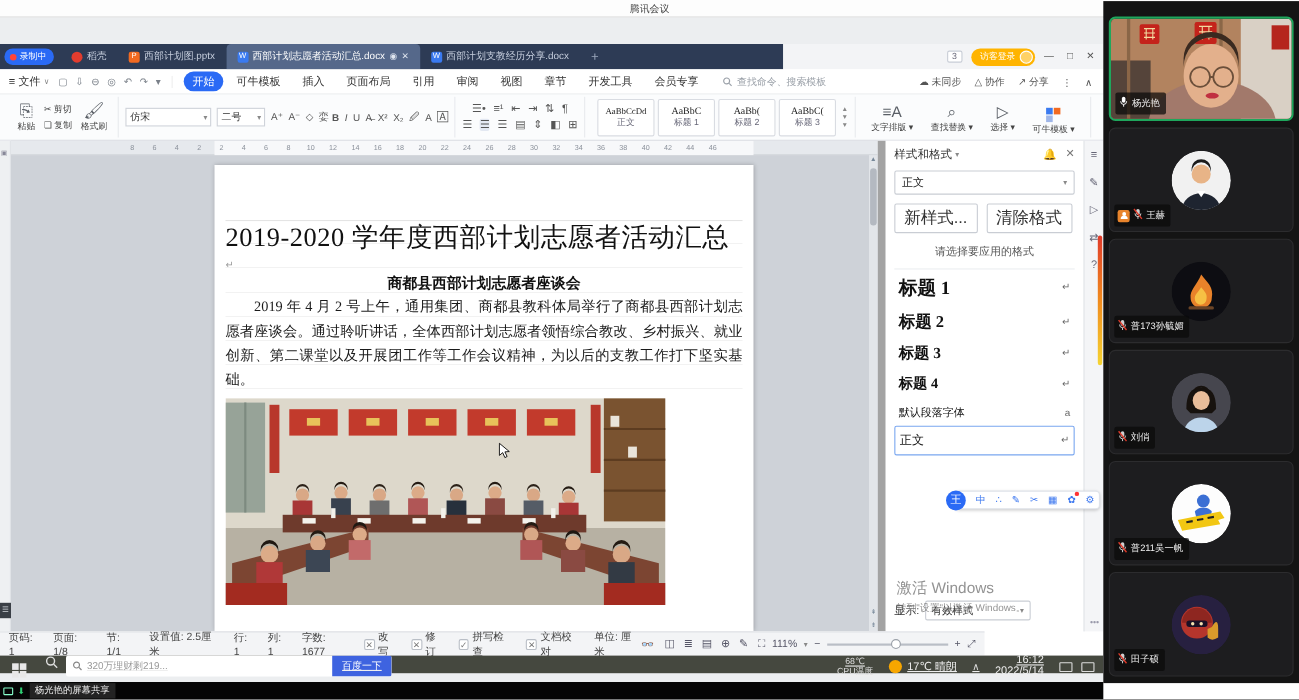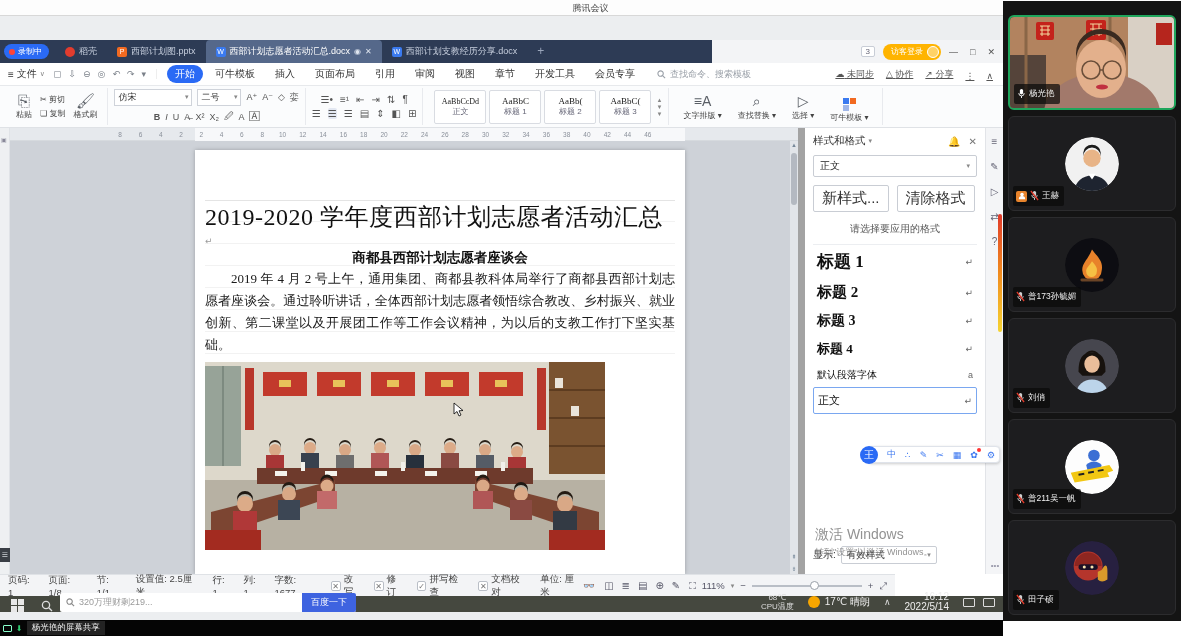--- a/index.html
+++ b/index.html
@@ -38,29 +38,29 @@
   .win-btns { display:flex; gap:12px; color:#555; font-size:9px; }
 
   
   .menubar { position:absolute; left:0; top:23px; width:1003px; height:23px; background:#fff; border-bottom:1px solid #e7e9ec; display:flex; align-items:center; font-size:10px; color:#333; }
   .mb-file { display:flex; align-items:center; gap:3px; padding:0 8px; }
   .mb-qicons { display:flex; gap:7px; color:#7a8089; font-size:9px; padding-right:10px; border-right:1px solid #eee; }
   .mb-items { display:flex; gap:4px; margin-left:10px; }
   .mb-item { padding:2px 8px; border-radius:9px; }
   .mb-item.active { background:#2a6af5; color:#fff; }
   .mb-search { display:flex; align-items:center; gap:4px; color:#9aa0a8; margin-left:14px; font-size:9px; }
-  .mb-right { margin-left:auto; display:flex; align-items:flex-end; gap:12px; color:#555; font-size:9px; padding-right:10px;text-decoration:underline; }
+  .mb-right { margin-left:auto; display:flex; align-items:flex-end; gap:12px; color:#555; font-size:9px; padding-right:10px; }
 
   
   .ribbon { position:absolute; left:0; top:46px; width:1003px; height:42px; background:#fbfcfd; border-bottom:1px solid #dfe2e6; display:flex; align-items:stretch; padding:2px 0 2px 6px; }
   .rgroup { display:flex; align-items:center; padding:0 6px; border-right:1px solid #e8eaee; }
   .rbig { display:flex; flex-direction:column; align-items:center; justify-content:center; font-size:8px; color:#444; gap:1px; padding:0 4px; }
   .rbig .g { font-size:15px; color:#5a5f66; line-height:15px; }
   .rsmall2 { display:flex; flex-direction:column; justify-content:center; gap:3px; font-size:8px; color:#444; padding:0 4px; }
-  .fontgrp { display:flex; flex-direction:column; gap:3px; justify-content:center; padding:0 6px;align-items:center; }
+  .fontgrp { display:flex; flex-direction:row; gap:3px; justify-content:center; padding:0 6px;align-items:center; }
   .fg-row { display:flex; align-items:center; gap:5px; }
   .fbox { border:1px solid #cfd3da; background:#fff; font-size:9px; color:#333; padding:1px 3px; display:flex; justify-content:space-between; align-items:center; }
   .fbox.name { width:78px; } .fbox.size { width:44px; }
   .fbox .car { color:#888; font-size:7px; }
   .fmini { font-size:9px; color:#555; } .fmini b { font-weight:bold; }
   .pargrp { display:flex; flex-direction:column; gap:3px; justify-content:center; padding:0 6px; font-size:10px; color:#555; }
   .pargrp .fg-row { gap:7px; }
   .gallery { display:flex; align-items:center; gap:3px; padding:0 5px; }
   .gitem { width:52px; height:34px; border:1px solid #d9dce2; background:#fff; border-radius:2px; display:flex; flex-direction:column; align-items:center; justify-content:center; }
   .gitem .sample { font-size:9px; color:#222; font-family:"Liberation Serif",serif; white-space:nowrap; }
@@ -128,21 +128,21 @@
   .sb-left { display:flex; gap:11px; align-items:center; }
   .sb-tog { display:flex; align-items:center; gap:3px; }
   .sb-tog .tbox { font-size:8px; color:#777; border:1px solid #b9bec6; border-radius:2px; width:10px; height:10px; line-height:9px; text-align:center; background:#fff; }
   .sb-right { margin-left:auto; display:flex; align-items:center; gap:9px; color:#556; }
   .sb-views { display:flex; gap:8px; font-size:10px; }
   .sb-zoom { display:flex; align-items:center; gap:6px; }
   .sb-track { width:110px; height:2px; background:#b9bec6; position:relative; }
   .sb-knob { position:absolute; left:58px; top:-4px; width:9px; height:9px; border:1px solid #9aa0a8; border-radius:50%; background:#fff; }
 
   
-  .taskbar { position:absolute; left:0; top:580px; width:1003px; height:16px; background:#45483f; display:flex; align-items:flex-end; color:#eee; }
+  .taskbar { position:absolute; left:0; top:580px; width:1003px; height:16px; background:#45483f; display:flex; align-items:flex-start; color:#eee;text-decoration:underline; }
   .tk-start { width:34px; text-align:center; }
   .tk-start .wlogo { display:inline-grid; grid-template-columns:6px 6px; gap:1px; }
   .tk-start .wlogo i { width:6px; height:6px; background:#e8e8e8; }
   .tk-search-ico { width:26px; display:flex; justify-content:center; }
   .tk-box { width:296px; height:19px; background:#fff; border-radius:2px; display:flex; align-items:center; padding-left:6px; gap:4px; overflow:hidden; }
   .tk-box .ph { color:#9a9a9a; font-size:9px; flex:1; white-space:nowrap; }
   .tk-btn { background:#3e63e0; color:#fff; font-size:9px; height:19px; display:flex; align-items:center; padding:0 9px; flex:none; }
   .tk-right { margin-left:auto; display:flex; align-items:center; gap:14px; padding-right:8px; }
   .tk-cpu { text-align:center; font-size:8px; line-height:9px; color:#ddd; }
   .tk-weather { display:flex; align-items:center; gap:5px; font-size:10px; }

